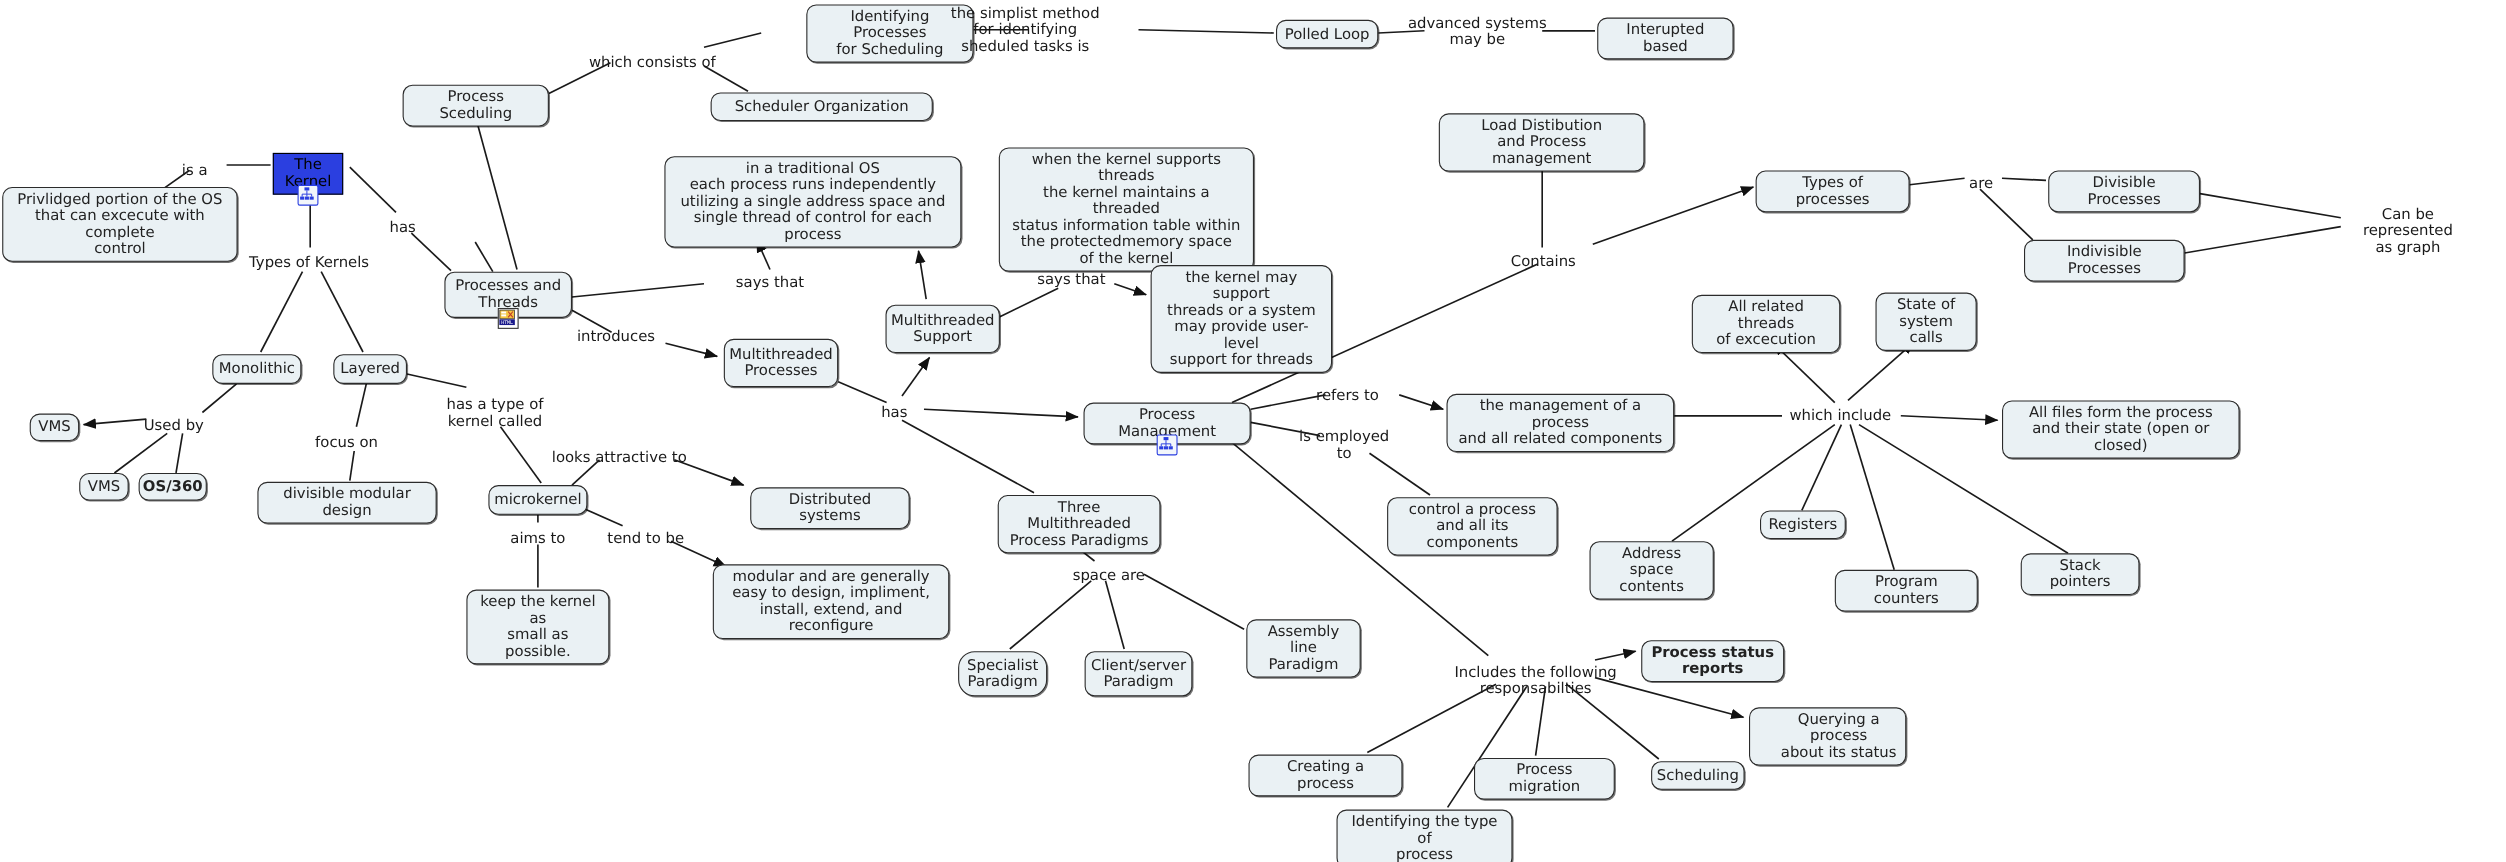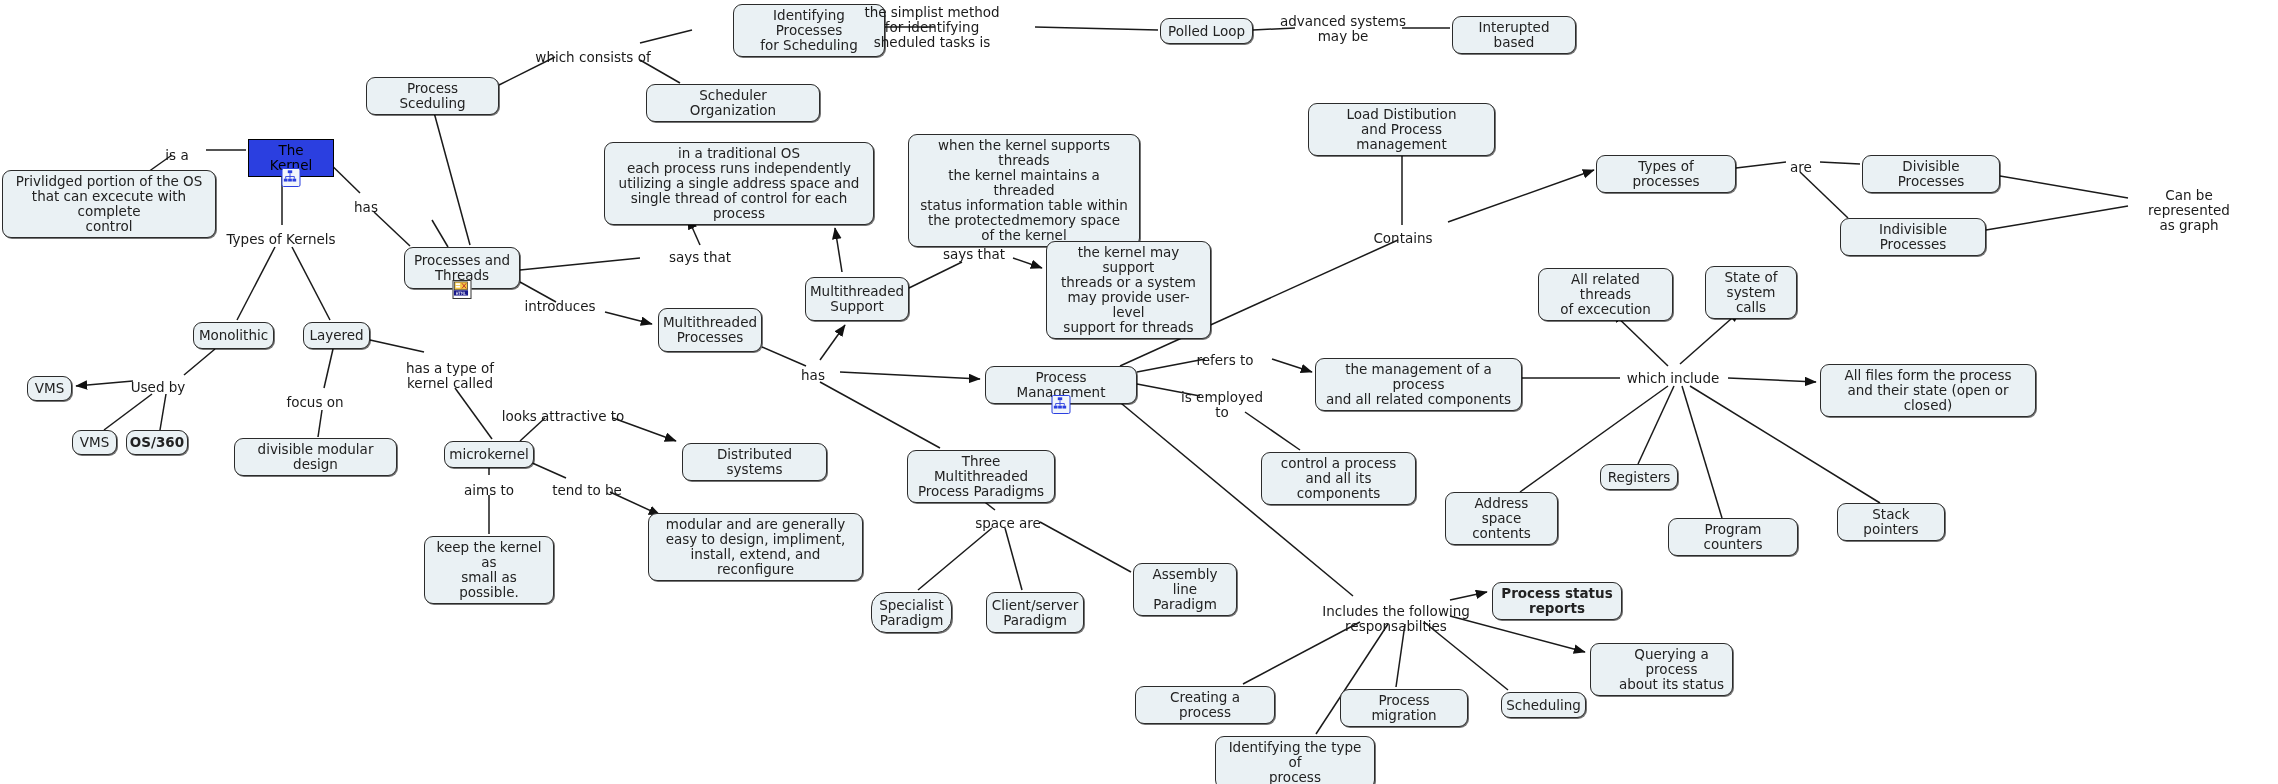--- a/index.html
+++ b/index.html
@@ -192,34 +192,34 @@
       <line x1="1450" y1="600" x2="1487" y2="592" marker-end="url(#arrow)"></line>
       <line x1="1450" y1="616" x2="1585" y2="652" marker-end="url(#arrow)"></line>
       <line x1="1360" y1="622" x2="1243" y2="684"></line>
       <line x1="1388" y1="624" x2="1316" y2="734"></line>
       <line x1="1405" y1="624" x2="1396" y2="687"></line>
       <line x1="1424" y1="622" x2="1508" y2="690"></line>
     </g>
   </svg>
 
   <div id="nodes">
-      <div class="node selected" style="left: 248px; top: 139px; width: 86px; min-height: 20px; justify-content: flex-end;"><span>The Kernel</span><span class="node-badge badge-map"><svg viewBox="0 0 17 17" width="15" height="15">
+      <div class="node selected" style="left: 248px; top: 139px; width: 64px; min-height: 20px; justify-content: flex-end;"><span>The Kernel</span><span class="node-badge badge-map"><svg viewBox="0 0 17 17" width="15" height="15">
             <rect x="6" y="1.5" width="5" height="3.2" fill="#2b3fe0"></rect>
             <rect x="1.5" y="11" width="4.2" height="3.2" fill="#2b3fe0"></rect>
             <rect x="6.4" y="11" width="4.2" height="3.2" fill="#2b3fe0"></rect>
             <rect x="11.3" y="11" width="4.2" height="3.2" fill="#2b3fe0"></rect>
             <path d="M8.5 4.7 L8.5 8.5 M3.6 11 L3.6 8.5 L13.4 8.5 L13.4 11 M8.5 8.5 L8.5 11" stroke="#2b3fe0" stroke-width="1" fill="none"></path>
           </svg></span></div>
       <div class="node" style="left: 2px; top: 170px; width: 214px; min-height: 55px;"><span>Privlidged portion of the OS
 that can excecute with complete
 control</span></div>
       <div class="node" style="left: 366px; top: 77px; width: 133px; min-height: 28px;"><span>Process Sceduling</span></div>
       <div class="node" style="left: 733px; top: 4px; width: 152px; min-height: 42px;"><span>Identifying Processes
 for Scheduling</span></div>
-      <div class="node" style="left: 646px; top: 84px; width: 174px; min-height: 26px;"><span>Scheduler Organization</span></div>
+      <div class="node" style="left: 646px; top: 84px; width: 202px; min-height: 26px;"><span>Scheduler Organization</span></div>
       <div class="node" style="left: 1160px; top: 18px; width: 93px; min-height: 26px;"><span>Polled Loop</span></div>
       <div class="node" style="left: 1452px; top: 16px; width: 124px; min-height: 26px;"><span>Interupted based</span></div>
       <div class="node" style="left: 404px; top: 247px; width: 116px; min-height: 42px;"><span>Processes and
 Threads</span><span class="node-badge badge-html"><svg viewBox="0 0 17 17" width="15" height="15">
             <rect x="1" y="1" width="15" height="9" fill="#f4c542" stroke="#333" stroke-width="0.8"></rect>
             <rect x="2.5" y="2.5" width="5" height="2" fill="#ffffff"></rect>
             <rect x="2.5" y="5.5" width="5" height="2" fill="#ffffff"></rect>
             <path d="M9.5 2.5 L14.5 8.5 M14.5 2.5 L9.5 8.5" stroke="#c0392b" stroke-width="1.1"></path>
             <rect x="0.5" y="10.5" width="16" height="6" fill="#1a1a8c"></rect>
             <text x="8.5" y="15.3" font-size="5" fill="#ffffff" text-anchor="middle" font-family="DejaVu Sans Mono, monospace">HTML</text>

